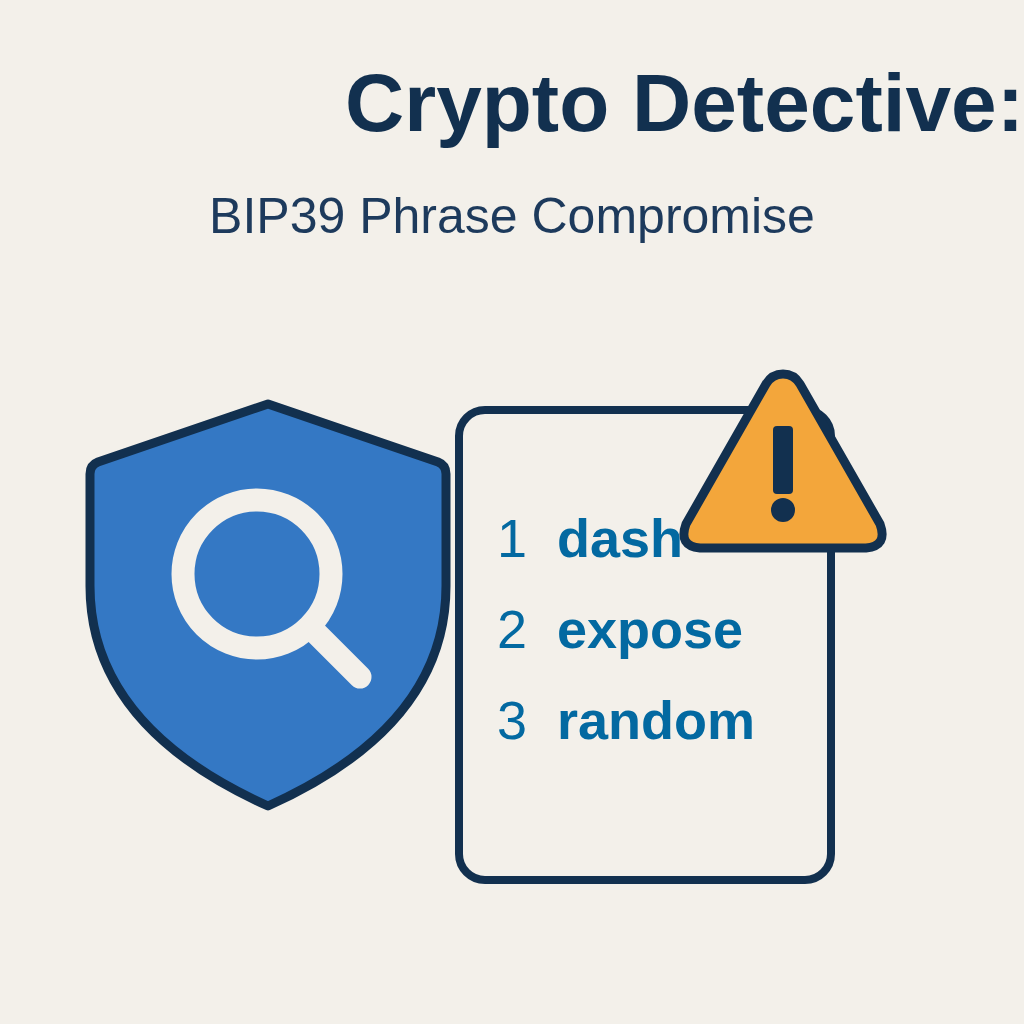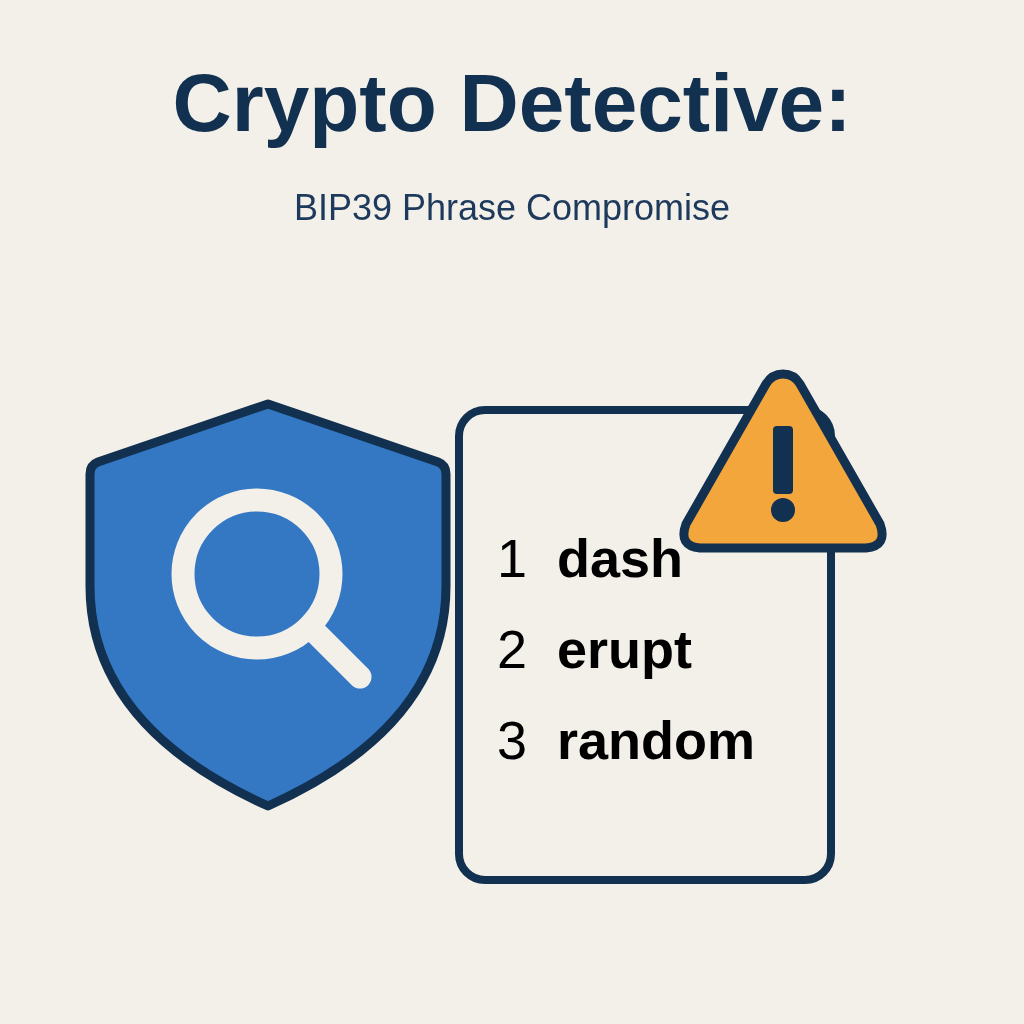--- a/index.html
+++ b/index.html
@@ -6,47 +6,47 @@
     body {
       width: 1024px; height: 1024px;
       background: #f3f0ea;
       position: relative;
       overflow: hidden;
       font-family: "Liberation Sans", sans-serif;
       color: #12304f;
     }
     .title {
       position: absolute; left: 0; right: 0; top: 62px;
-      text-align: center;
+      text-align: right;
       font-size: 82px; font-weight: bold;
       color: #12304f;
       letter-spacing: 0px;
       line-height: 1;
     }
     .subtitle {
       position: absolute; left: 0; right: 0; top: 186px;
       text-align: center;
-      font-size: 36px; font-weight: normal;
+      font-size: 50px; font-weight: normal;
       color: #1d3a5c;
       line-height: 1.2;
     }
     .subtitle div { display: block; }
     .shield { position: absolute; left: 84px; top: 396px; width: 368px; height: 420px; }
     .card {
       position: absolute; left: 455px; top: 406px;
       width: 380px; height: 478px;
       border: 8px solid #12304f;
       border-radius: 30px;
       box-sizing: border-box;
       background: #f3f0ea;
     }
     .word-list {
-      position: absolute; left: 497px; top: 518px;
+      position: absolute; left: 497px; top: 498px;
       font-size: 54px; font-weight: bold;
-      color: #000000;
+      color: #0369a1;
     }
     .word-row { height: 91px; line-height: 80px; white-space: nowrap; }
     .word-num { display: inline-block; width: 60px; font-weight: normal; }
     .word-text { display: inline-block; font-weight: bold; }
     .warning { position: absolute; left: 676px; top: 364px; width: 214px; height: 192px; }
   </style>
 </head>
 <body>
 
 <div class="title">Crypto Detective:</div>
@@ -62,21 +62,21 @@
   </g>
 </svg>
 
 <div class="card"></div>
 
 <div class="word-list">
   <div class="word-row">
     <span class="word-num">1</span><span class="word-text">dash</span>
   </div>
   <div class="word-row">
-    <span class="word-num">2</span><span class="word-text">erupt</span>
+    <span class="word-num">2</span><span class="word-text">expose</span>
   </div>
   <div class="word-row">
     <span class="word-num">3</span><span class="word-text">random</span>
   </div>
 </div>
 
 <svg class="warning" viewBox="0 0 214 192">
   <path d="M107 10 Q118 10 124 20 L204 160 Q212 182 190 184 L24 184 Q2 182 10 160 L90 20 Q96 10 107 10 Z" fill="#f3a63b" stroke="#12304f" stroke-width="9" stroke-linejoin="round"></path>
   <rect x="97" y="62" width="20" height="68" rx="4" fill="#12304f"></rect>
   <circle cx="107" cy="146" r="12" fill="#12304f"></circle>

